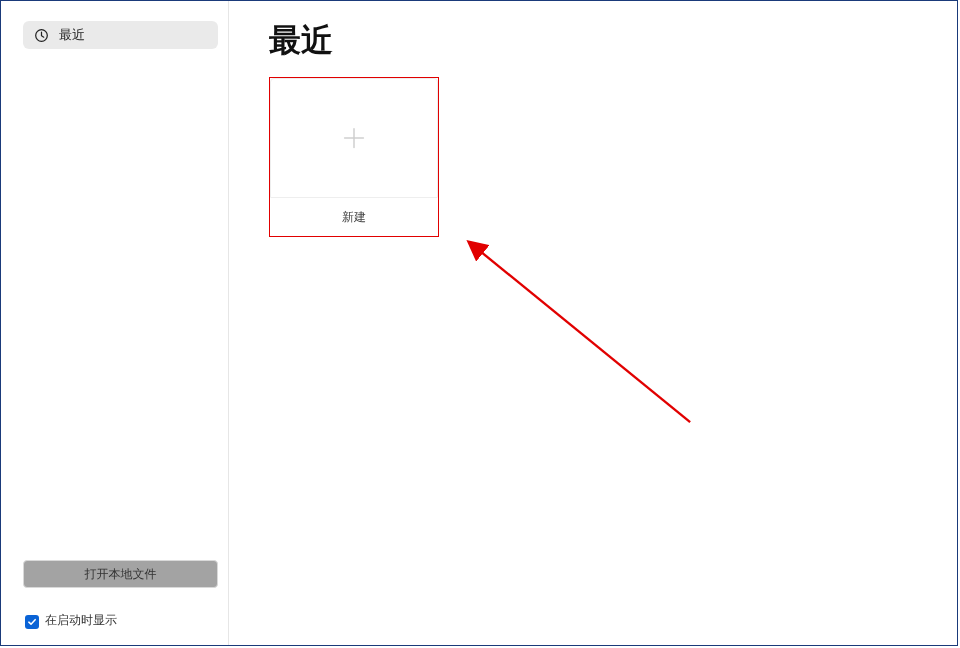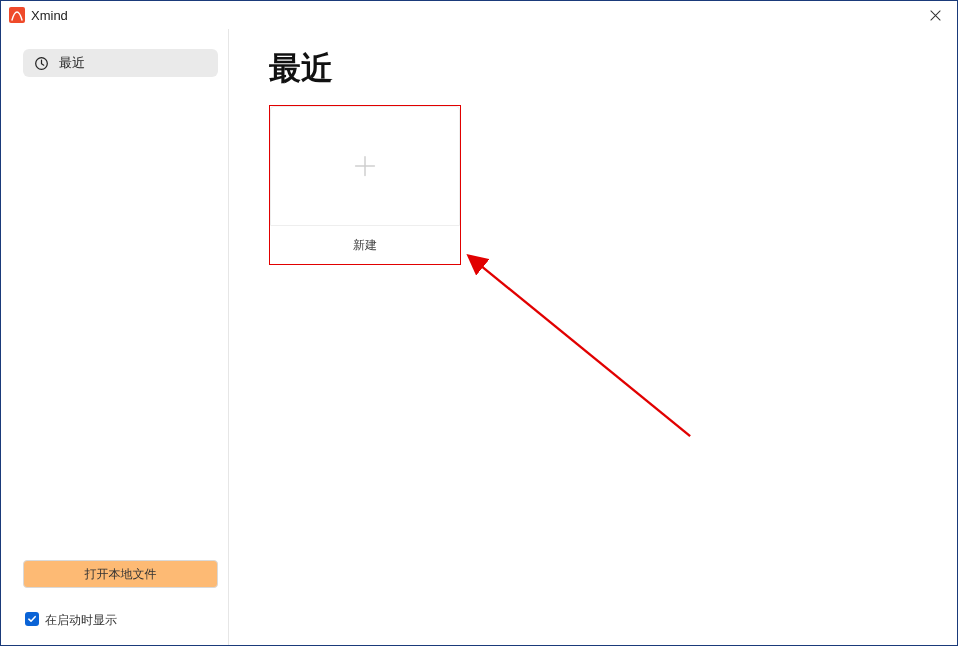--- a/index.html
+++ b/index.html
@@ -78,33 +78,33 @@
   .nav-item .icon {
     width: 16px; height: 16px;
     display: inline-flex;
     align-items: center; justify-content: center;
     color: #333;
   }
   .sidebar-spacer { flex: 1 1 auto; }
   .open-local-btn {
     height: 28px;
     border: 1px solid #d9d9d9;
-    background: #fdba74;
+    background: #a3a3a3;
     border-radius: 4px;
     font-size: 12px;
     color: #333;
     display: flex;
     align-items: center;
     justify-content: center;
     cursor: default;
     margin-bottom: 24px;
   }
   .startup-row {
     display: flex;
-    align-items: flex-start;
+    align-items: flex-end;
     gap: 6px;
     font-size: 12px;
     color: #333;
     padding-left: 2px;
     padding-bottom: 6px;
   }
   .startup-row .cb {
     width: 14px; height: 14px;
     border-radius: 3px;
     background: #0a63d6;
@@ -123,21 +123,21 @@
     color: #111;
   }
   .cards { display: flex; gap: 18px; }
   .card {
     position: relative;
   }
   .card.highlighted {
     border: 1px solid #e10000;
   }
   .card-inner {
-    width: 190px;
+    width: 168px;
     height: 158px;
     background: #fff;
     display: flex;
     flex-direction: column;
   }
   .card-thumb {
     flex: 0 0 120px;
     border: 1px solid #eeeeee;
     border-top-left-radius: 4px;
     border-top-right-radius: 4px;
@@ -160,35 +160,20 @@
     left: 0; top: 0;
     width: 100%; height: 100%;
     pointer-events: none;
   }
 </style>
 </head>
 <body>
 
 <div class="window">
 
-  <div class="titlebar">
-    <span class="app-icon">
-      <svg viewBox="0 0 16 16" width="16" height="16">
-        <rect x="0" y="0" width="16" height="16" rx="2" fill="#ef4a2a"></rect>
-        <path d="M3 13 C5 6 7 5 8 5 C9 5 11 6 13 13" stroke="#fff" stroke-width="1.4" fill="none" stroke-linecap="round"></path>
-      </svg>
-    </span>
-    <span class="title">Xmind</span>
-    <span class="spacer"></span>
-    <div class="close-btn">
-      <svg viewBox="0 0 12 12" width="11" height="11">
-        <path d="M1 1 L11 11 M11 1 L1 11" stroke="#333" stroke-width="1.1" stroke-linecap="round"></path>
-      </svg>
-    </div>
-  </div>
 
   <div class="body">
 
     <div class="sidebar">
       <div class="nav">
 
         <div class="nav-item active">
           <span class="icon">
             <svg viewBox="0 0 16 16" width="15" height="15">
               <circle cx="8" cy="8" r="6.2" fill="none" stroke="#222" stroke-width="1.3"></circle>

